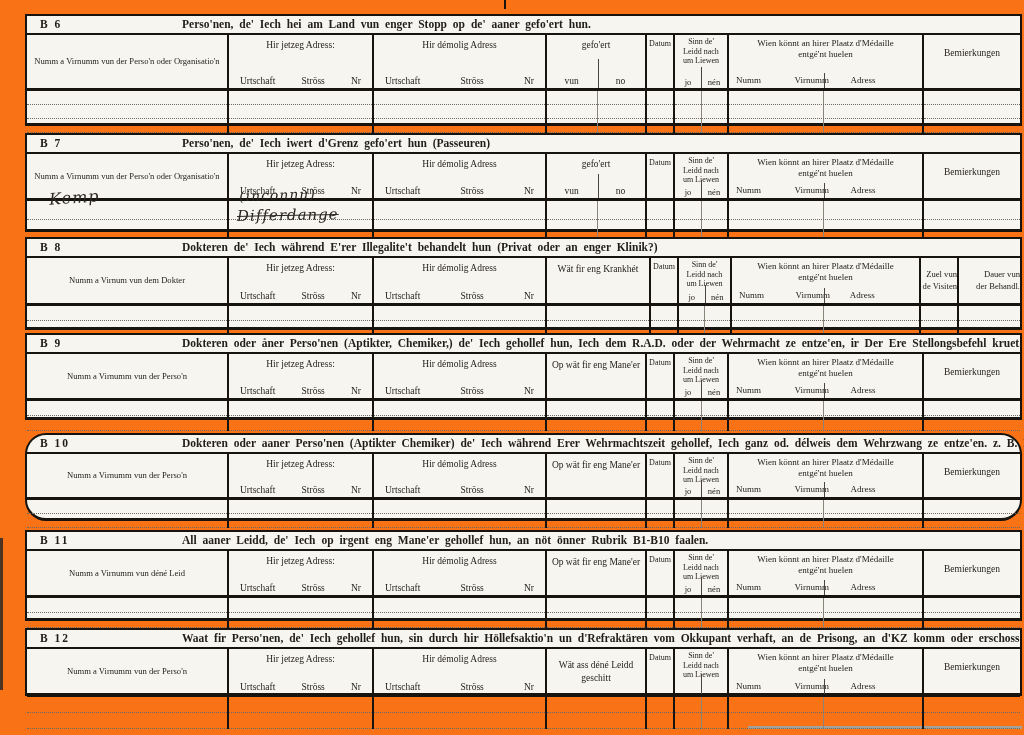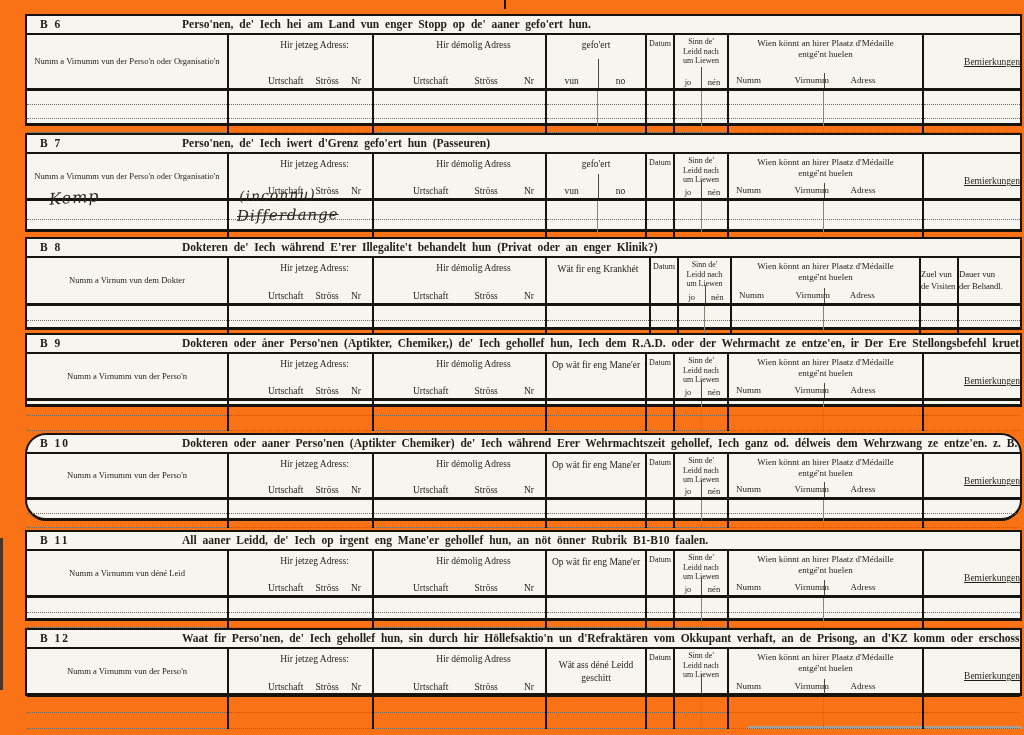--- a/index.html
+++ b/index.html
@@ -16,43 +16,43 @@
 
   .hrow{display:grid;border-bottom:3px solid #17140f;font-size:9.5px;}
   .std-cols{grid-template-columns:202px 145px 173px 100px 28px 54px 195px 96px;}
   .b8-cols{grid-template-columns:202px 145px 173px 104px 28px 53px 189px 38px 61px;}
   .hrow > div{border-right:2px solid #17140f;box-sizing:border-box;position:relative;overflow:hidden;}
   .hrow > div:last-child{border-right:none;}
 
   .c1{display:flex;align-items:center;justify-content:center;text-align:center;
       padding:0 6px;font-size:8.6px;line-height:1.25;}
   .addr{display:flex;flex-direction:column;justify-content:space-between;
-      text-align:center;padding:5px 5px 2px;margin-left:28px;}
+      text-align:center;padding:5px 5px 2px;}
   .addr .subs{display:flex;justify-content:space-between;padding:0 6px;}
   .gef{padding-top:5px;text-align:center;}
   .gef .subs{position:absolute;bottom:2px;left:0;right:0;display:flex;}
   .gef .subs span{flex:1;text-align:center;}
   .vline-mid{position:absolute;left:52%;bottom:0;width:1px;height:55%;background:#4a453d;}
   .manner{padding-top:5px;text-align:center;line-height:1.3;}
   .manner.vcenter{display:flex;flex-direction:column;justify-content:center;padding-top:0;}
   .datum{padding-top:4px;text-align:center;font-size:8px;}
   .sinn{padding-top:2px;text-align:center;font-size:8px;line-height:1.2;}
   .sinn .jon{position:absolute;bottom:1px;left:0;right:0;display:flex;font-size:8.5px;}
   .sinn .jon span{flex:1;text-align:center;}
   .sinn .vline{position:absolute;left:50%;bottom:0;width:1px;height:40%;background:#4a453d;}
   .sinn .vline.tall{height:45%;}
   .wien{padding-top:3px;text-align:center;font-size:9px;line-height:1.25;}
   .wien .wsubs span{position:absolute;bottom:2px;font-size:9px;}
   .wien .w-numm{left:7px;}
   .wien .w-virnumm{left:34%;}
   .wien .w-adress{left:63%;}
   .wien .wdiv{position:absolute;left:49%;bottom:0;width:1px;height:15px;background:#4a453d;}
-  .bem{padding-top:22px;text-align:right;text-decoration:underline;}
+  .bem{padding-top:13px;text-align:center;}
   .twocell{display:flex;flex-direction:column;justify-content:center;
-      text-align:left;font-size:8.6px;line-height:1.35;}
+      text-align:right;font-size:8.6px;line-height:1.35;}
 
   .rows{display:grid;}
   .rows > div{border-right:2px solid #17140f;box-sizing:border-box;position:relative;}
   .rows > div:last-child{border-right:none;}
   .dl{border-bottom:1px dotted #6e6a61;}
   .dl:last-child{border-bottom-style:dotted;}
   .r13 .dl{height:13px;} .r14 .dl{height:14px;} .r15 .dl{height:15px;} .r18 .dl{height:18px;}
   .div-mid{background:linear-gradient(#8a857b,#8a857b) no-repeat 52% 0/1px 100%;}
   .div-c6{background:linear-gradient(#8a857b,#8a857b) no-repeat 50% 0/1px 100%;}
   .div-c7{background:linear-gradient(#8a857b,#8a857b) no-repeat 49% 0/1px 100%;}
@@ -353,21 +353,21 @@
           <div class="dl"></div>
           <div class="dl"></div>
         </div>
       <div>
           <div class="dl"></div>
           <div class="dl"></div>
         </div>
     </div>
   </div>
 
-  <div class="section" style="top:333px;height:74px;">
+  <div class="section" style="top:333px;height:87px;">
     <div class="trow">
       <span class="sec-id">B 9</span>
       <span class="sec-title">Dokteren oder åner Perso'nen (Aptikter, Chemiker,) de' Iech gehollef hun, Iech dem R.A.D. oder der Wehrmacht ze entze'en, ir Der Ere Stellongsbefehl kruet.</span>
     </div>
     <div class="hrow std-cols" style="height:44px;">
       <div class="c1">Numm a Virnumm vun der Perso'n</div>
       <div class="addr">
         <div>Hir jetzeg Adress:</div>
         <div class="subs">
             <span>Urtschaft</span>

